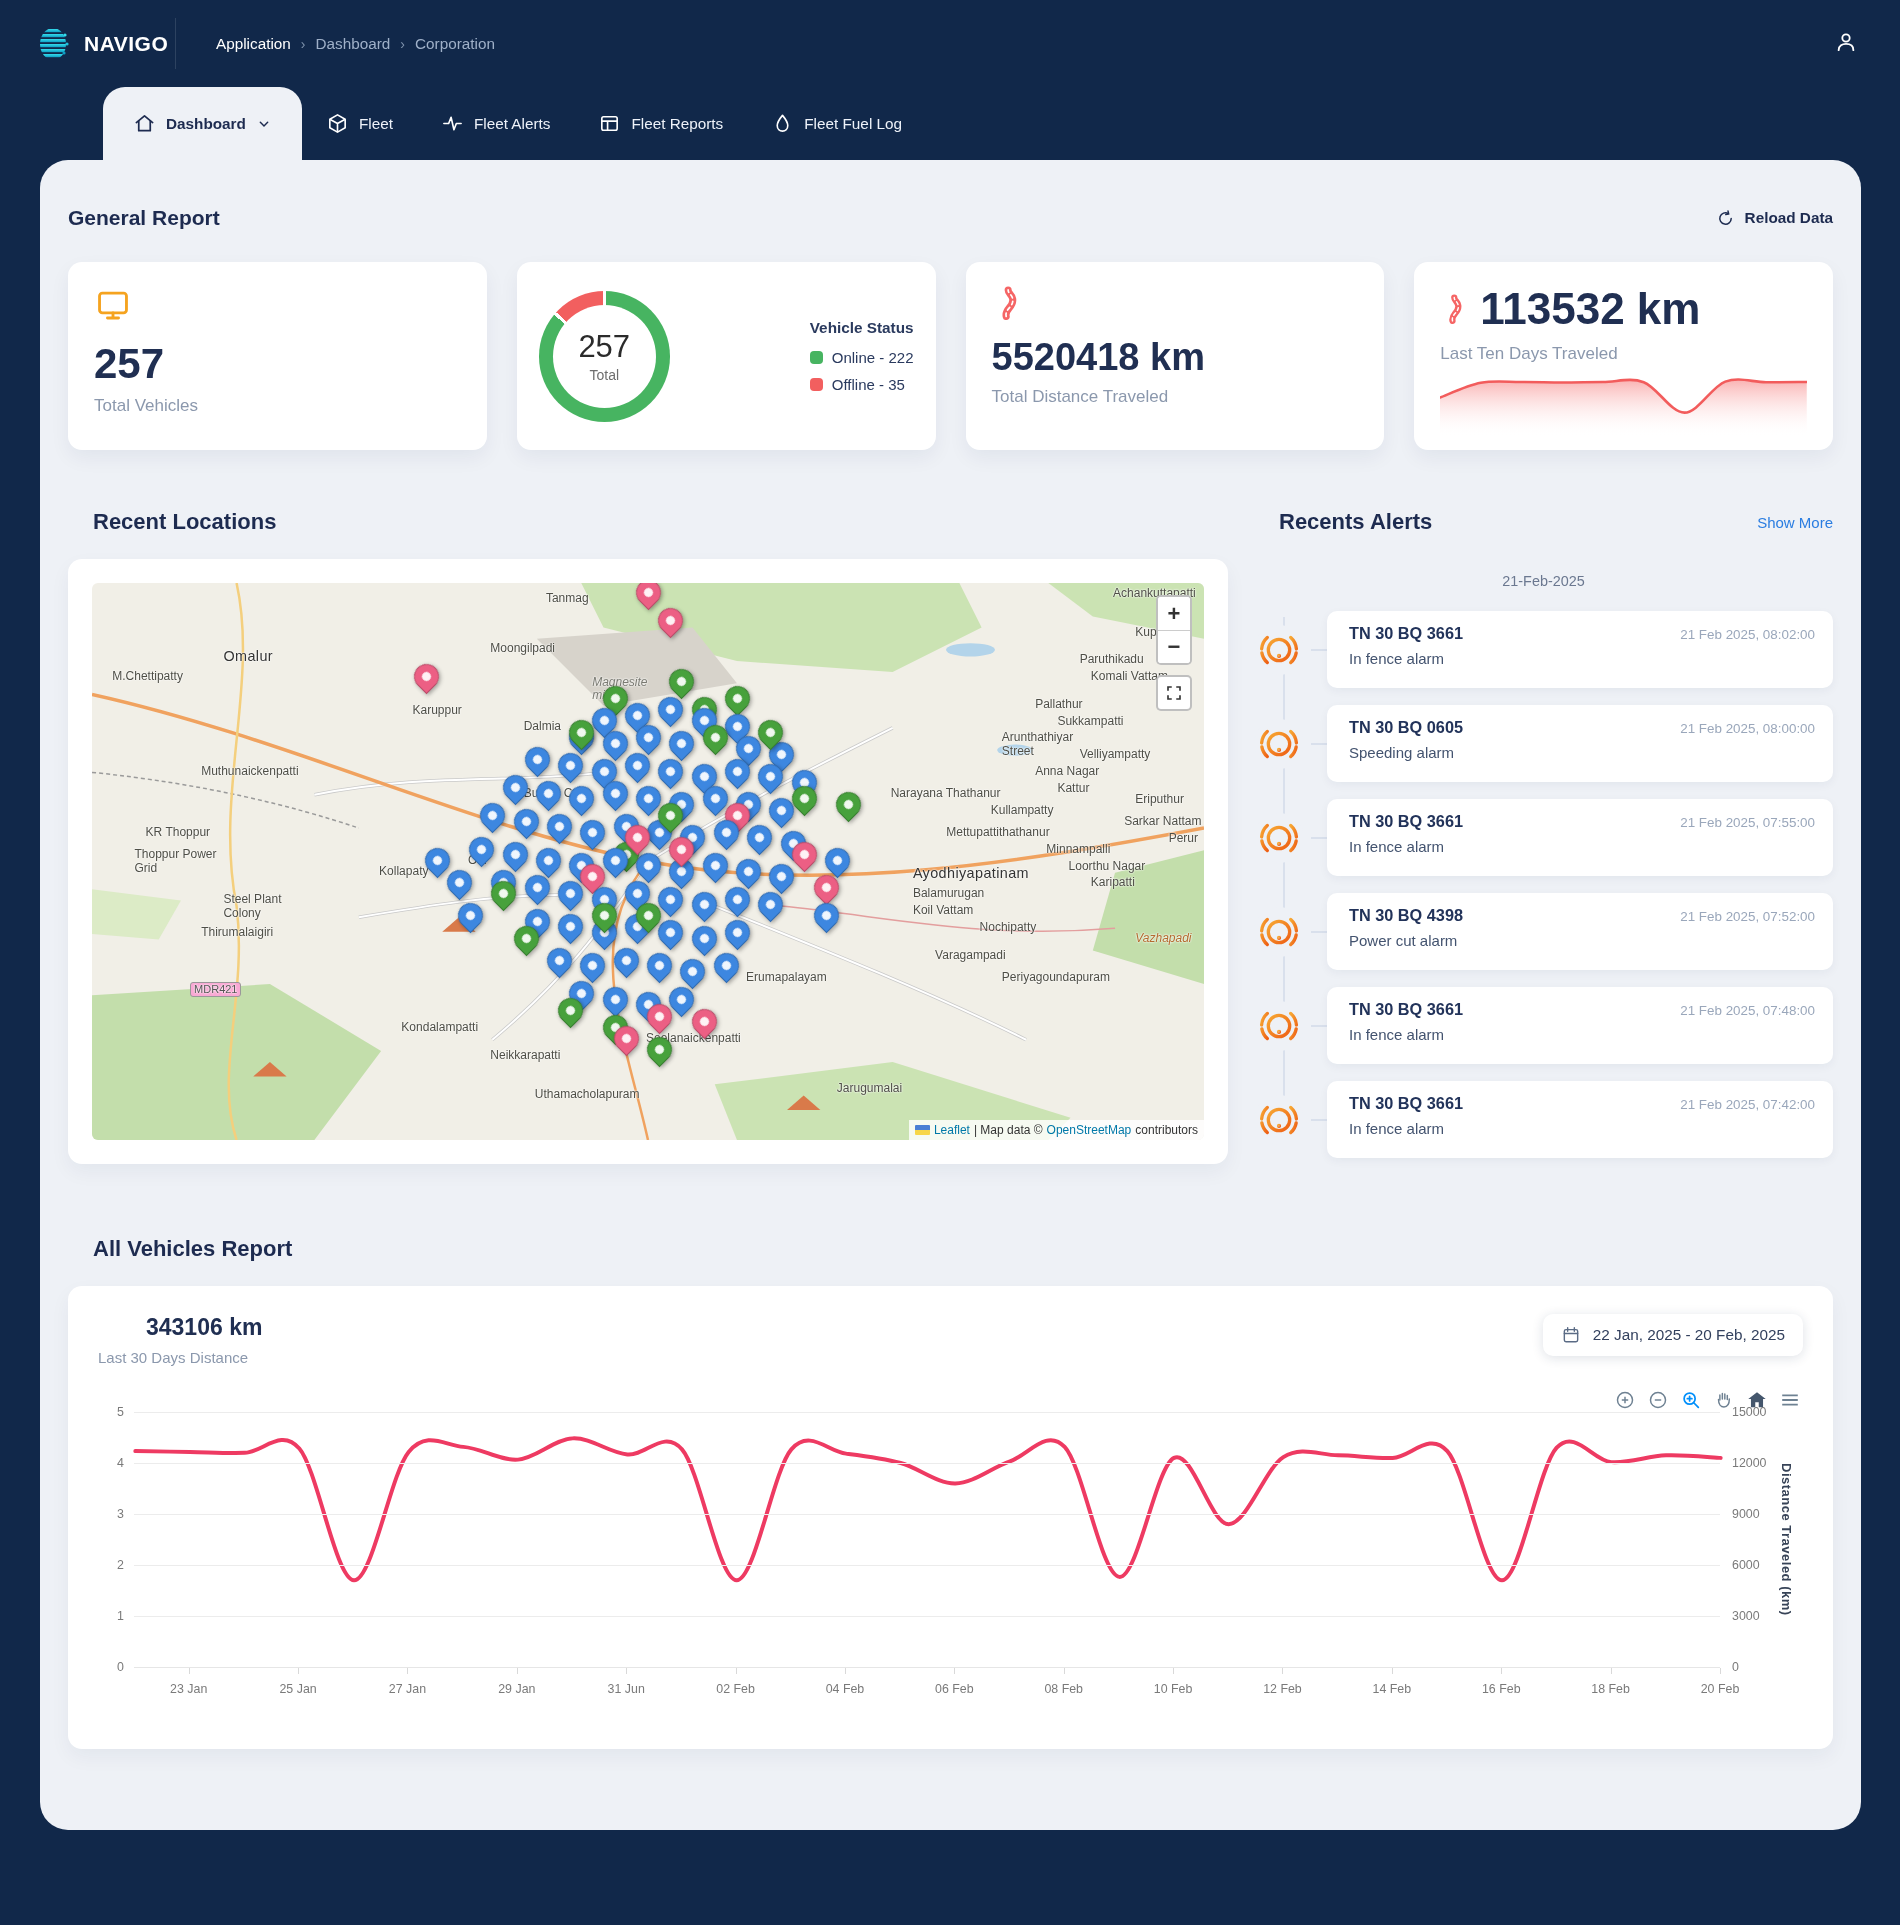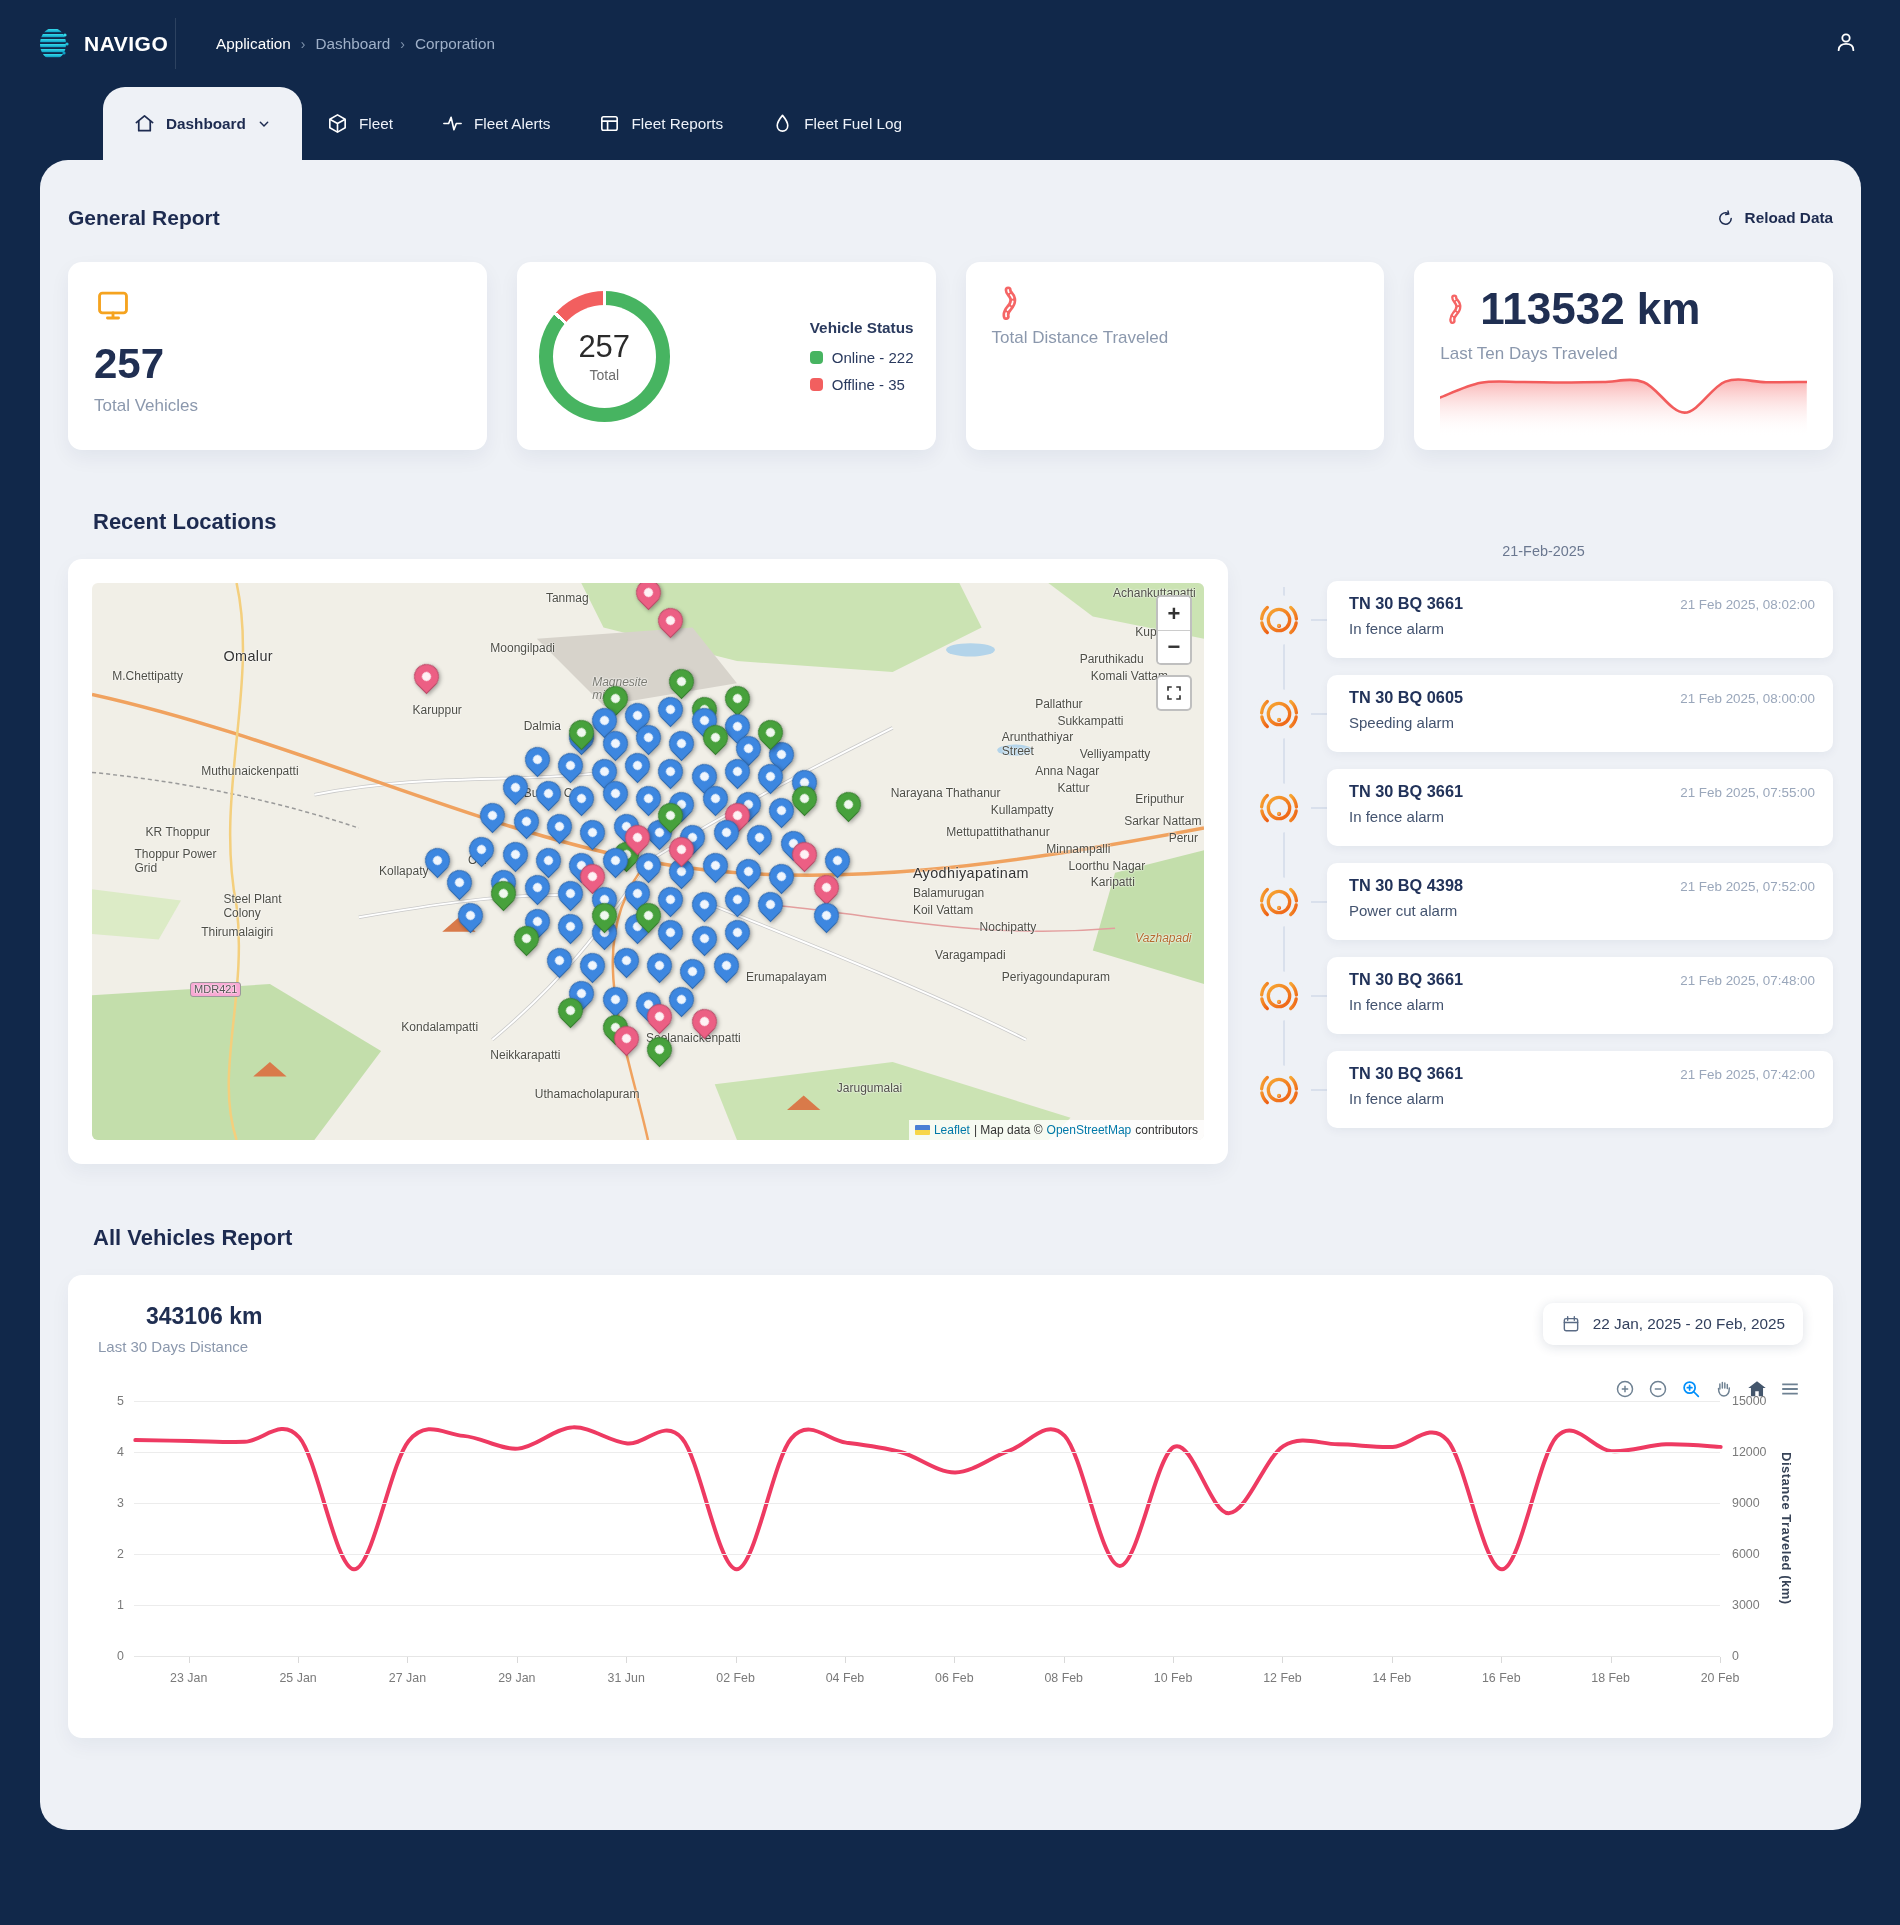--- a/index.html
+++ b/index.html
@@ -264,20 +264,21 @@
       </div>
     </div>
 
     <div class="card">
       <span style="display:flex">
         <svg width="34" height="34" viewBox="0 0 24 24" fill="none" stroke-linecap="round">
           <path d="M10,21.5 C8.8,16 15.5,15 14.6,9.2 C14.1,5.8 11.4,5.6 11.4,2.8" stroke="#f56565" stroke-width="5"></path>
           <path d="M10,21.5 C8.8,16 15.5,15 14.6,9.2 C14.1,5.8 11.4,5.6 11.4,2.8" stroke="#fff" stroke-width="1.2" stroke-dasharray="2.4 2.4"></path>
         </svg>
       </span>
+      <div class="big-num" style="font-size:38px">5520418 km</div>
       <div class="card-label">Total Distance Traveled</div>
     </div>
 
     <div class="card card-ten">
       <div class="ten-head">
         <span style="display:flex">
           <svg width="30" height="30" viewBox="0 0 24 24" fill="none" stroke-linecap="round">
             <path d="M10,21.5 C8.8,16 15.5,15 14.6,9.2 C14.1,5.8 11.4,5.6 11.4,2.8" stroke="#f56565" stroke-width="5"></path>
             <path d="M10,21.5 C8.8,16 15.5,15 14.6,9.2 C14.1,5.8 11.4,5.6 11.4,2.8" stroke="#fff" stroke-width="1.2" stroke-dasharray="2.4 2.4"></path>
           </svg>
@@ -518,20 +519,24 @@
             <a>Leaflet</a>
             <span>| Map data ©</span>
             <a>OpenStreetMap</a>
             <span>contributors</span>
           </div>
         </div>
       </div>
     </div>
 
     <div>
+      <div class="col-head">
+        <h3>Recents Alerts</h3>
+        <a class="show-more">Show More</a>
+      </div>
       <div class="alerts-date">21-Feb-2025</div>
       <div class="alerts-list" id="alerts-list">
         <div class="alert-item">
           <div class="alert-ic">
             <span class="icw">
               <svg width="42" height="42" viewBox="0 0 24 24" fill="none" stroke="url(#og)" stroke-width="1.9" stroke-linecap="round">
                 <circle cx="12" cy="12" r="6.1"></circle>
                 <path d="M12,8.8 V12.8" stroke-width="2.1"></path>
                   <circle cx="12" cy="15.4" r="0.4" fill="#ee5f14" stroke-width="1.6"></circle>
                 <path d="M5.3,4.8 A9.6,9.6 0 0,0 5.3,19.2" stroke-dasharray="7.5 2.2"></path>

